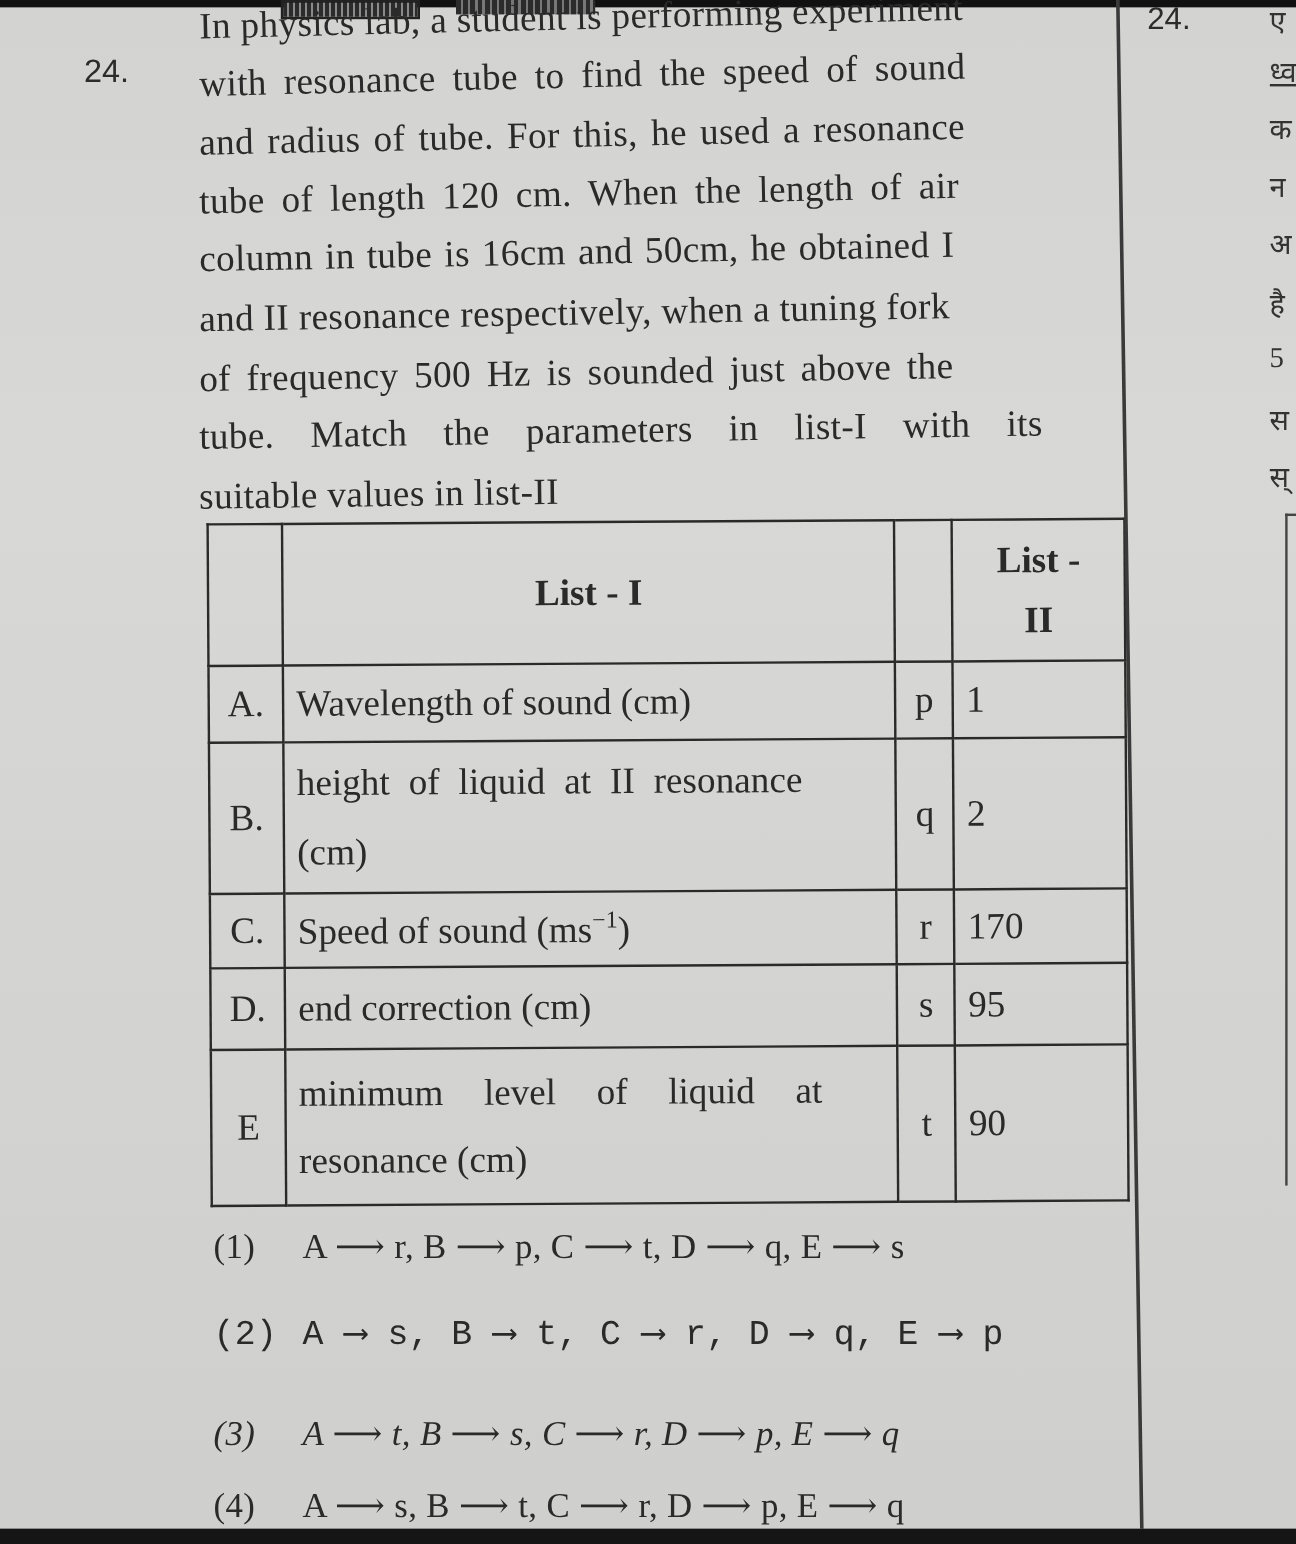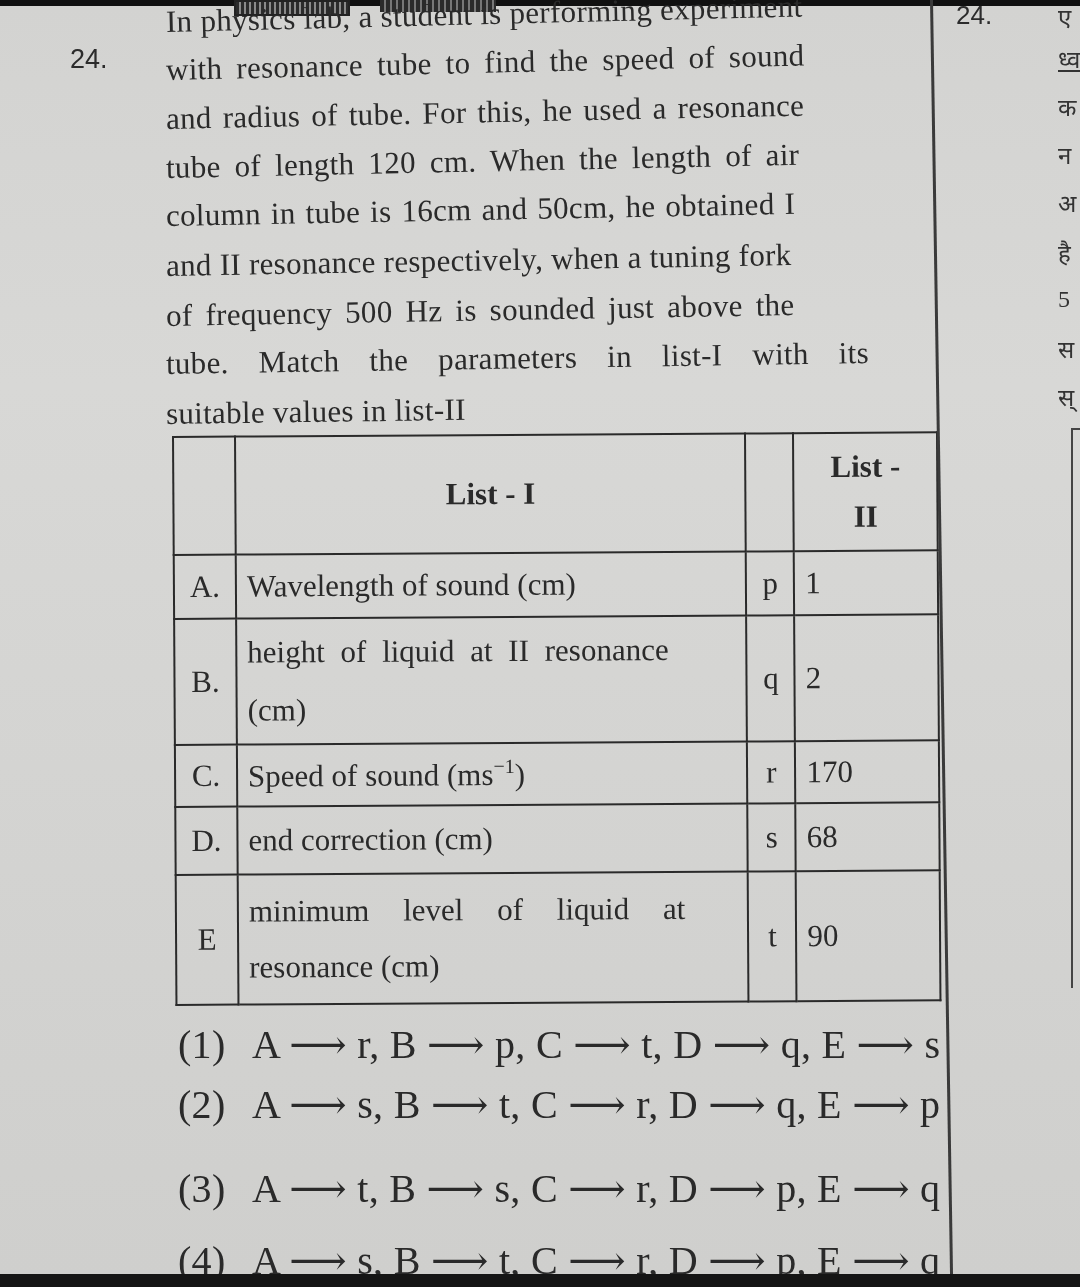--- a/index.html
+++ b/index.html
@@ -43,21 +43,21 @@
   tr.head td.desc, tr.head td.val { text-align: center; font-weight: bold; font-family: "Liberation Serif", serif; }
   tr.head td.val { line-height: 50px; margin-left: 20px; }
   tr.r1 td { height: 64px; }
   tr.r2 td { height: 122px; line-height: 58px; }
   tr.r3 td { height: 62px; }
   tr.r4 td { height: 68px; }
   tr.r5 td { height: 130px; line-height: 56px; }
   sup { font-size: 20px; vertical-align: 12px; }
 
   .opts { position: absolute; left: 178px; top: 1005px; }
-  .opt { position: absolute; left: 0; white-space: nowrap; font-size: 40px; letter-spacing: 0.3px; }
+  .opt { position: absolute; left: 0; white-space: nowrap; font-size: 29px; letter-spacing: 0.3px; }
   .opt .n { display: inline-block; width: 74px; }
 </style>
 </head>
 <body>
 
 <div class="paper"></div>
 <div class="top-bar"></div>
 <div class="header-strip a"></div>
 <div class="header-strip b"></div>
 
@@ -104,42 +104,42 @@
   <tr class="r3">
     <td class="lbl">C.</td>
     <td class="desc"><span>Speed of sound (ms</span><sup>−1</sup><span>)</span></td>
     <td class="key">r</td>
     <td class="val">170</td>
   </tr>
   <tr class="r4">
     <td class="lbl">D.</td>
     <td class="desc">end correction (cm)</td>
     <td class="key">s</td>
-    <td class="val">68</td>
+    <td class="val">95</td>
   </tr>
   <tr class="r5">
     <td class="lbl">E</td>
     <td class="desc">
       <div style="word-spacing:26px;">minimum level of liquid at</div>
       <div>resonance (cm)</div>
     </td>
     <td class="key">t</td>
     <td class="val">90</td>
   </tr>
 </tbody>
   </table>
 
 <div class="opts">
   <div class="opt" style="top:16px;">
     <span class="n">(1)</span><span>A ⟶ r, B ⟶ p, C ⟶ t, D ⟶ q, E ⟶ s</span>
   </div>
-  <div class="opt" style="top:76px;">
+  <div class="opt" style="top:88px;font-family:Liberation Mono, monospace;">
     <span class="n">(2)</span><span>A ⟶ s, B ⟶ t, C ⟶ r, D ⟶ q, E ⟶ p</span>
   </div>
-  <div class="opt" style="top:160px;">
+  <div class="opt" style="top:172px;font-style:italic;">
     <span class="n">(3)</span><span>A ⟶ t, B ⟶ s, C ⟶ r, D ⟶ p, E ⟶ q</span>
   </div>
   <div class="opt" style="top:232px;">
     <span class="n">(4)</span><span>A ⟶ s, B ⟶ t, C ⟶ r, D ⟶ p, E ⟶ q</span>
   </div>
 </div>
 
 <div class="divider"></div>
 <div class="side-num">24.</div>
 <div class="side-chars" style="height:440px;">

